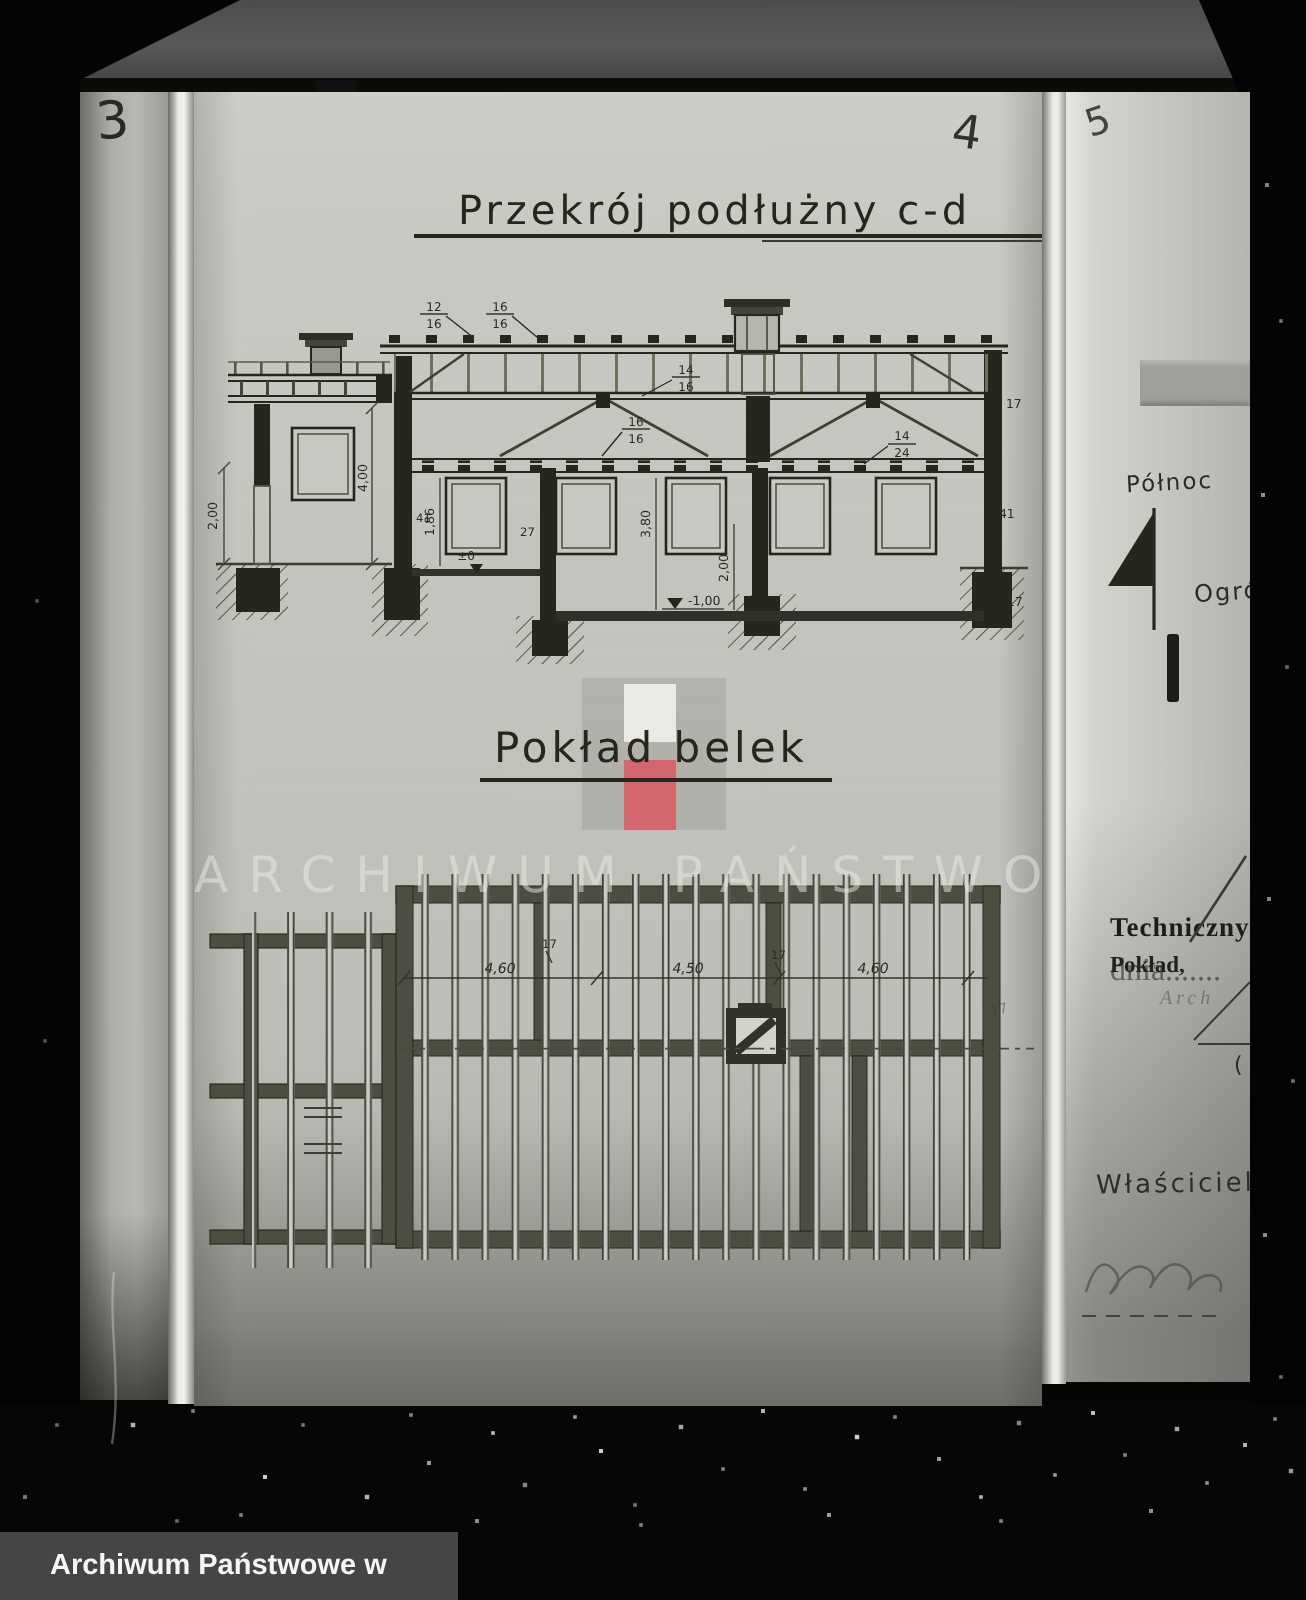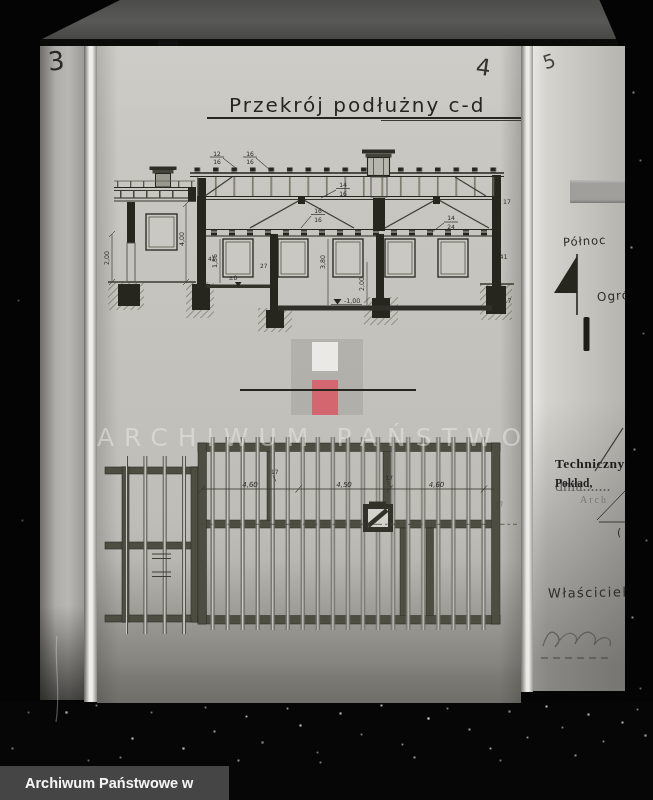--- a/index.html
+++ b/index.html
@@ -75,21 +75,21 @@
   
   .rp-note{color:#2c2c27;white-space:nowrap;}
   .north{left:30px;top:188px;font-size:11.5px;transform:rotate(-3deg);letter-spacing:1px;}
   .garden{left:64px;top:243px;font-size:12px;transform:rotate(-4deg);letter-spacing:1px;}
   .tech{left:22px;top:410px;font-family:"Liberation Serif",serif;font-weight:bold;
         font-size:13.5px;letter-spacing:.5px;color:#1c1c1a;}
   .place{left:22px;top:431px;font-family:"Liberation Serif",serif;font-size:11.5px;color:#20201e;}
   .place b{font-weight:bold;}
   .place .dots{opacity:.55;font-size:16px;}
   .archfaint{left:47px;top:448px;font-family:"Liberation Serif",serif;font-size:10px;
-        color:#4a4a45;opacity:.5;letter-spacing:2px;}
+        color:#4a4a45;opacity:.5;letter-spacing:2px;font-style:italic;}
   .owner{left:15px;top:539px;font-size:13px;letter-spacing:1.5px;transform:rotate(-1deg);color:#2e2e29;}
   .rp-svg{left:0;top:0;}
 
   
   .footer-bar{left:0;top:766px;width:229px;height:34px;background:#454545;}
   .footer-bar span{position:static;color:#f5f5f5;font-family:"Liberation Sans",sans-serif;
       font-weight:bold;font-size:14.5px;line-height:34px;padding-left:25px;display:block;}
 
   
   .specks{left:0;top:0;width:1px;height:1px;background:transparent;
@@ -145,20 +145,21 @@
 
     <div class="title t1">Przekrój podłużny c-d</div>
     <div class="t1u"></div>
     <div class="t1u2"></div>
 
     <div class="logo">
       <div class="lw"></div>
       <div class="lr"></div>
     </div>
 
+    <div class="title t2">Pokład belek</div>
     <div class="t2u"></div>
 
     <svg class="xsec" width="420" height="195" viewBox="0 0 420 195">
       <defs>
         <pattern id="hatch" width="5" height="5" patternUnits="userSpaceOnUse" patternTransform="rotate(45)">
           <line x1="0" y1="0" x2="0" y2="5" stroke="#55554a" stroke-width="1"></line>
         </pattern>
         <pattern id="purlins" width="18.5" height="6" patternUnits="userSpaceOnUse">
           <rect x="2" y="0.5" width="5.5" height="5" fill="#26261f"></rect>
         </pattern>

